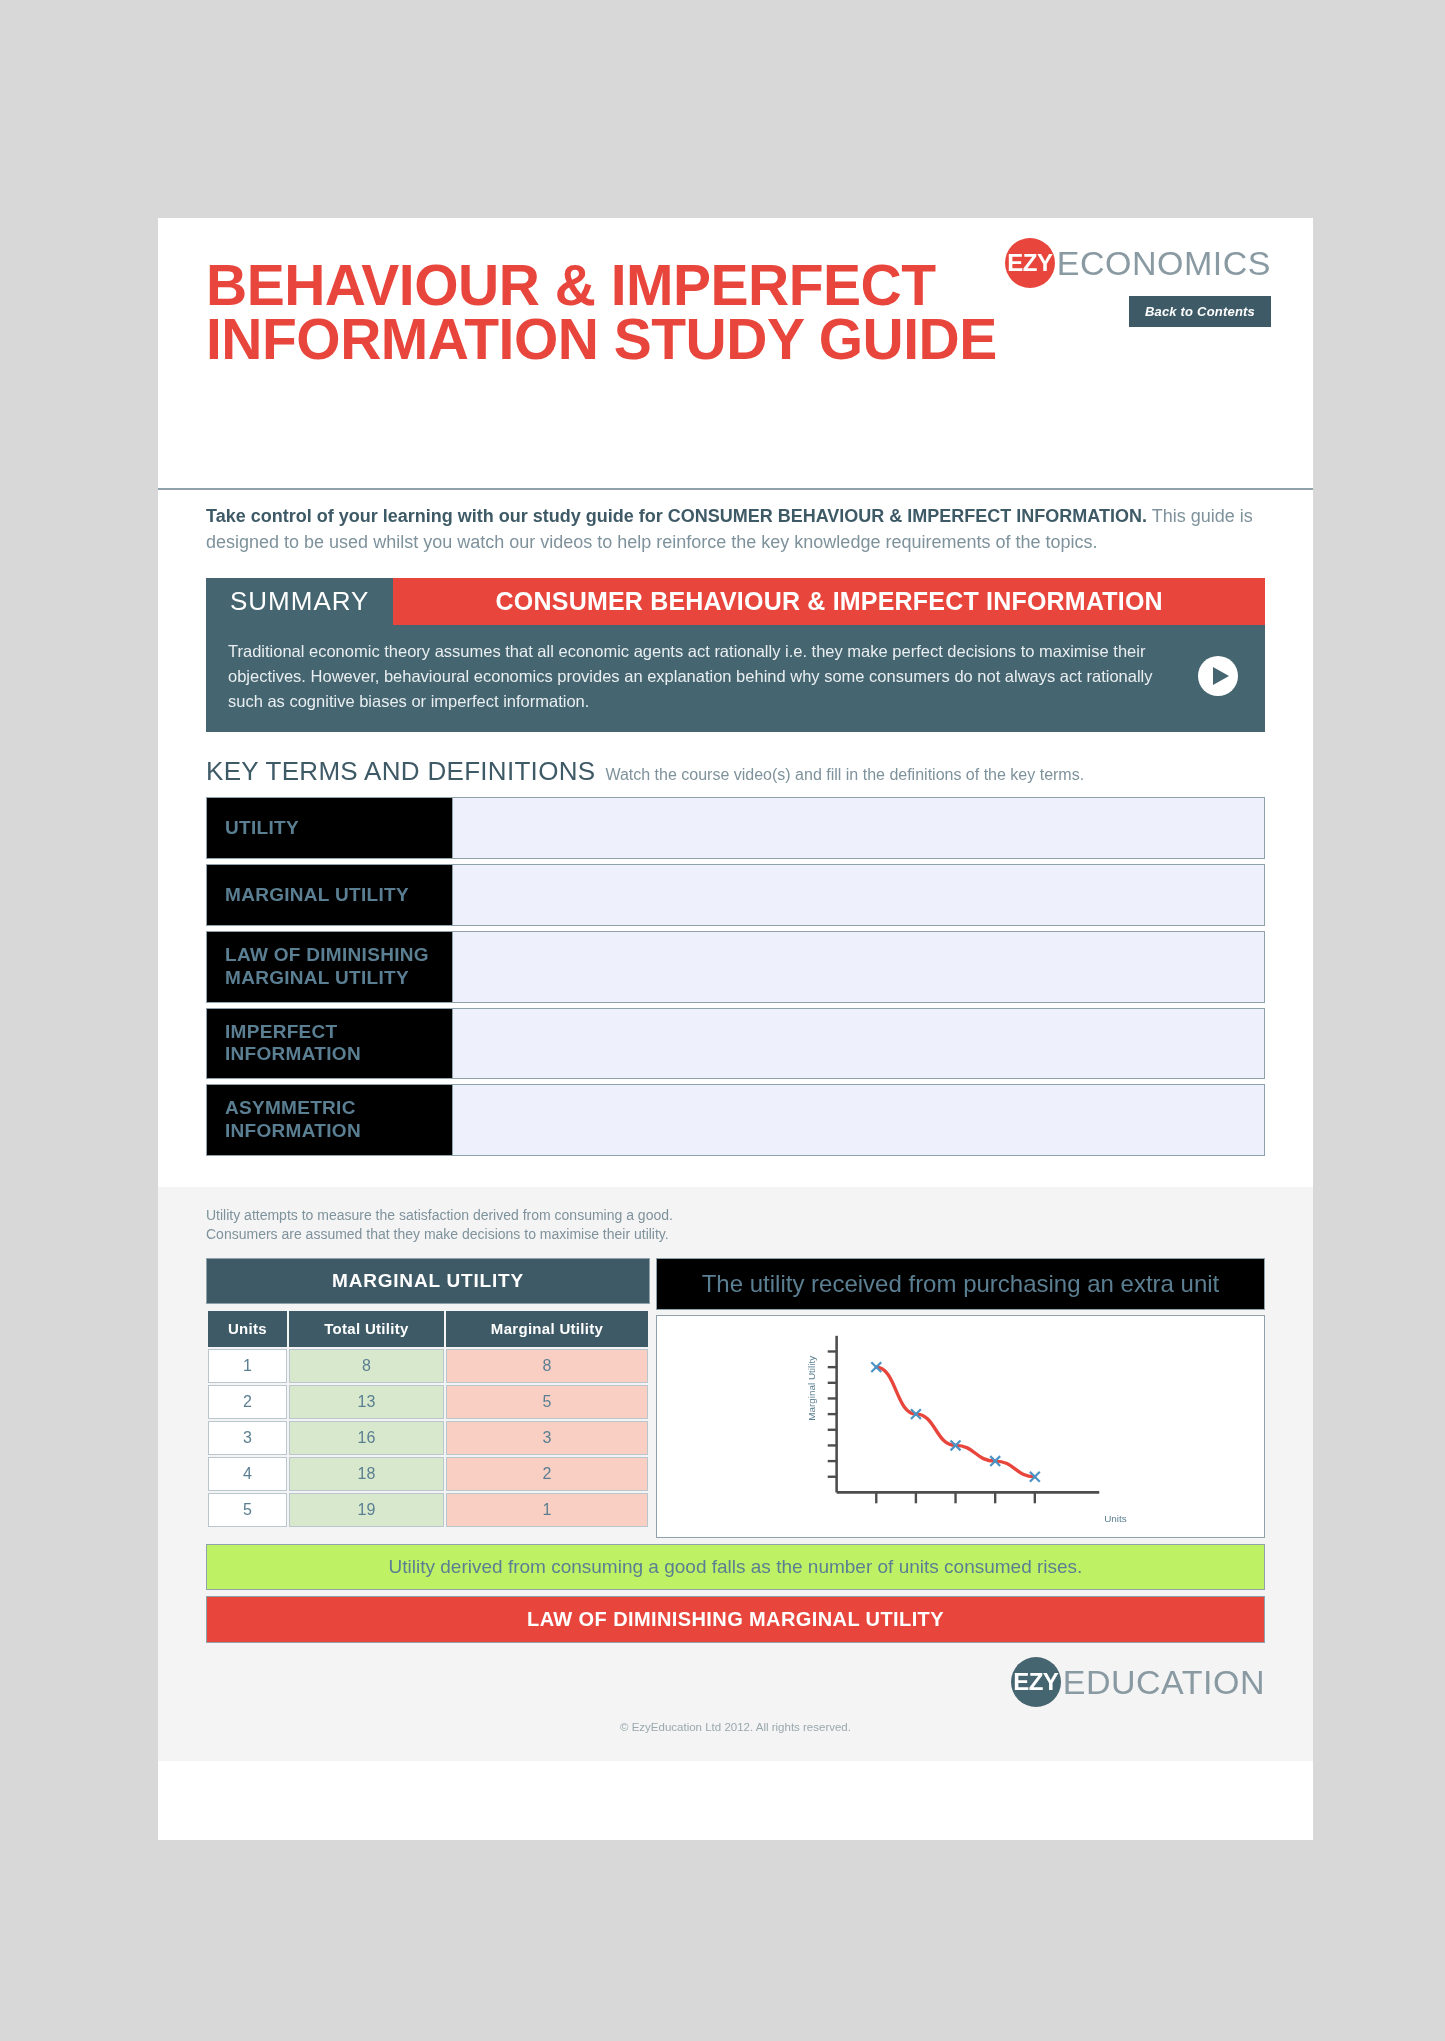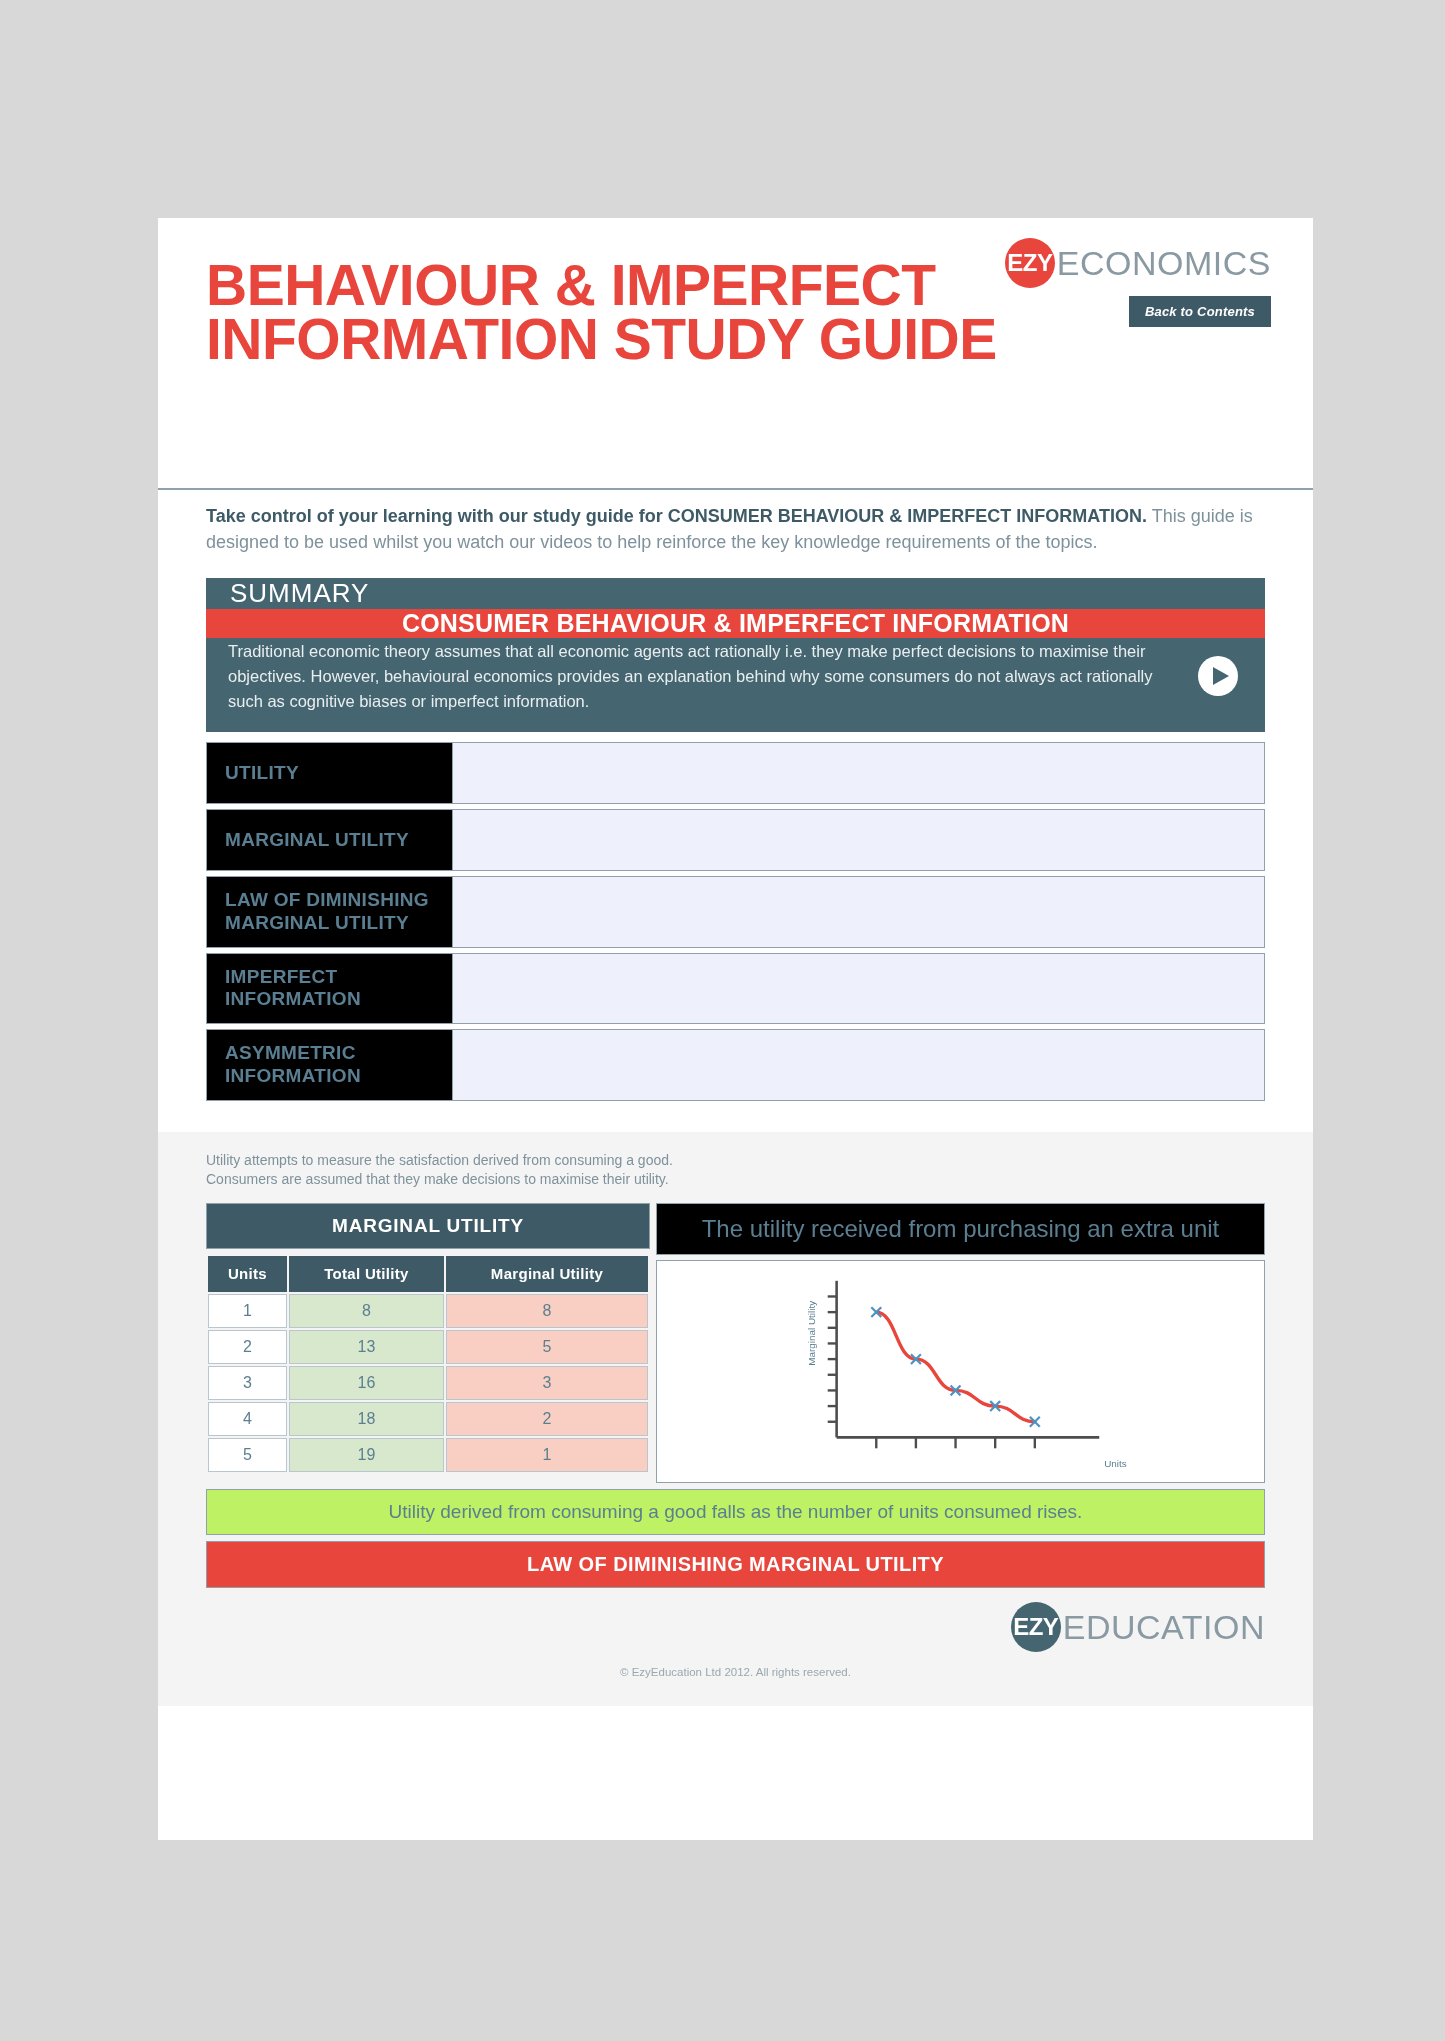--- a/index.html
+++ b/index.html
@@ -85,21 +85,21 @@
   .intro {
     color: #7e929c;
     font-size: 18px;
     line-height: 1.44;
     font-family: "Liberation Sans Narrow", "Liberation Sans", sans-serif;
   }
   .intro b { color: #3e5a66; font-weight: bold; }
 
   
   .summary-wrap { margin-top: 22px; background: #456570; }
-  .summary-head { display: flex; height: 47px; flex-direction: column; }
+  .summary-head { display: flex; height: 47px; }
   .summary-tab {
     background: #456570;
     color: #ffffff;
     font-size: 26px;
     letter-spacing: 1px;
     display: flex; align-items: center;
     padding: 0 24px;
     font-family: "Liberation Sans Narrow", "Liberation Sans", sans-serif;
   }
   .summary-title {
@@ -316,20 +316,24 @@
         </div>
         <div class="summary-body">
           <div class="summary-text">Traditional economic theory assumes that all economic agents act rationally i.e. they make perfect decisions to maximise their objectives. However, behavioural economics provides an explanation behind why some consumers do not always act rationally such as cognitive biases or imperfect information.</div>
           <svg class="play-btn" viewBox="0 0 42 42">
             <circle cx="21" cy="21" r="20" fill="#ffffff"></circle>
             <polygon points="16,12 32,21 16,30" fill="#456570"></polygon>
           </svg>
         </div>
       </div>
 
+      <div class="kt-head">
+        <div class="kt-title">KEY TERMS AND DEFINITIONS</div>
+        <div class="kt-sub">Watch the course video(s) and fill in the definitions of the key terms.</div>
+      </div>
 
       <div class="kt-table">
         <div class="kt-row">
           <div class="kt-term">UTILITY</div>
           <div class="kt-def"></div>
         </div>
         <div class="kt-row">
           <div class="kt-term">MARGINAL UTILITY</div>
           <div class="kt-def"></div>
         </div>

